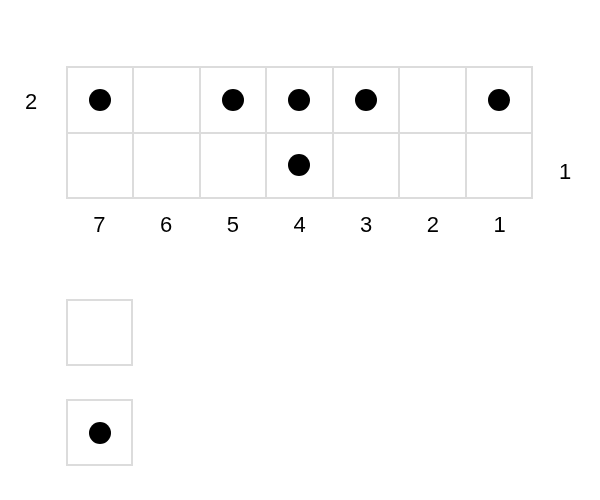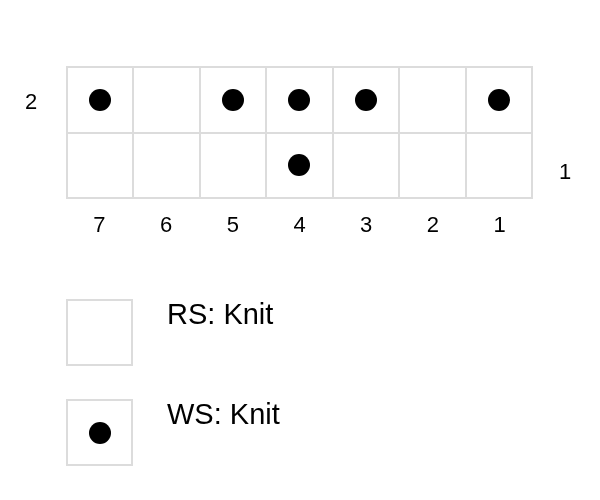--- a/index.html
+++ b/index.html
@@ -60,24 +60,22 @@
   <span>5</span>
   <span>4</span>
   <span>3</span>
   <span>2</span>
   <span>1</span>
 </div>
 
 <div class="legend-item" style="top:299px;">
   <div class="legend-box"></div>
   <div class="legend-text">
-    <div>RS: Knit</div>
   </div>
 </div>
 
 <div class="legend-item" style="top:399px;">
   <div class="legend-box">
       <div class="dot"></div>
     </div>
   <div class="legend-text">
-    <div>WS: Knit</div>
   </div>
 </div>
 
 </body></html>

